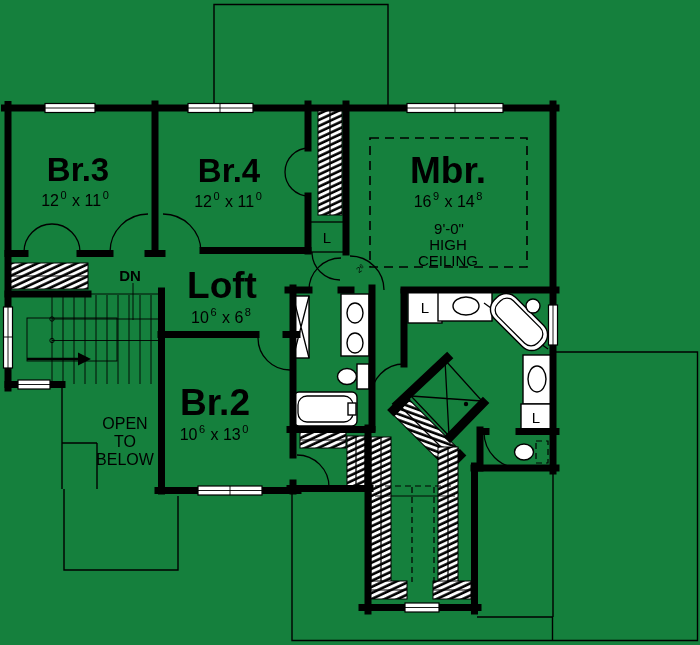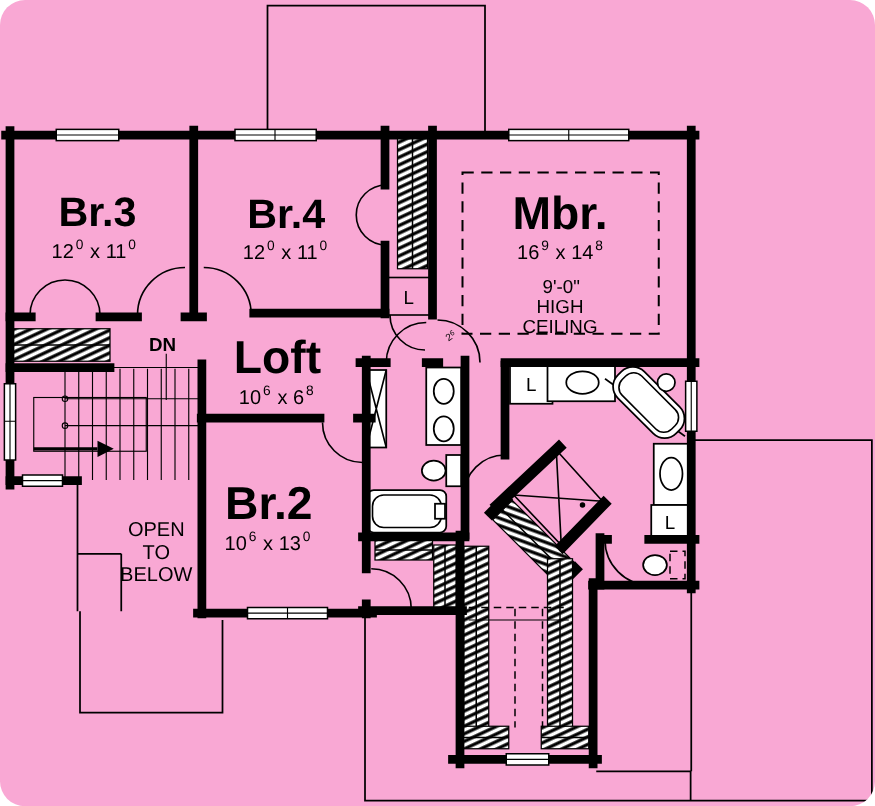--- a/index.html
+++ b/index.html
@@ -1,16 +1,16 @@
 <!DOCTYPE html>
 <html><head>
 <meta charset="utf-8">
 <style>
   html,body{margin:0;padding:0;background:#ffffff;}
-  .page{width:700px;height:645px;position:relative;background:#f9a8d4;overflow:hidden;border-radius:20px;}
+  .page{width:700px;height:645px;position:relative;background:#15803d;overflow:hidden;}
   svg{display:block;}
   .wall{stroke:#000;stroke-width:7;fill:none;stroke-linecap:square;}
   .wall9{stroke:#000;stroke-width:9;fill:none;stroke-linecap:square;}
   .thin{stroke:#000;stroke-width:1.3;fill:none;}
   .thin08{stroke:#000;stroke-width:0.9;fill:none;}
   .roof{stroke:#000;stroke-width:1.4;fill:none;}
   .dashline{stroke:#000;stroke-width:1.6;fill:none;stroke-dasharray:9 6;}
   .dash2{stroke:#000;stroke-width:1.2;fill:none;stroke-dasharray:6 4;}
   .fix{stroke:#000;stroke-width:1.4;fill:#fff;}
   .hatchrect{fill:url(#hatch);stroke:#000;stroke-width:1;}

